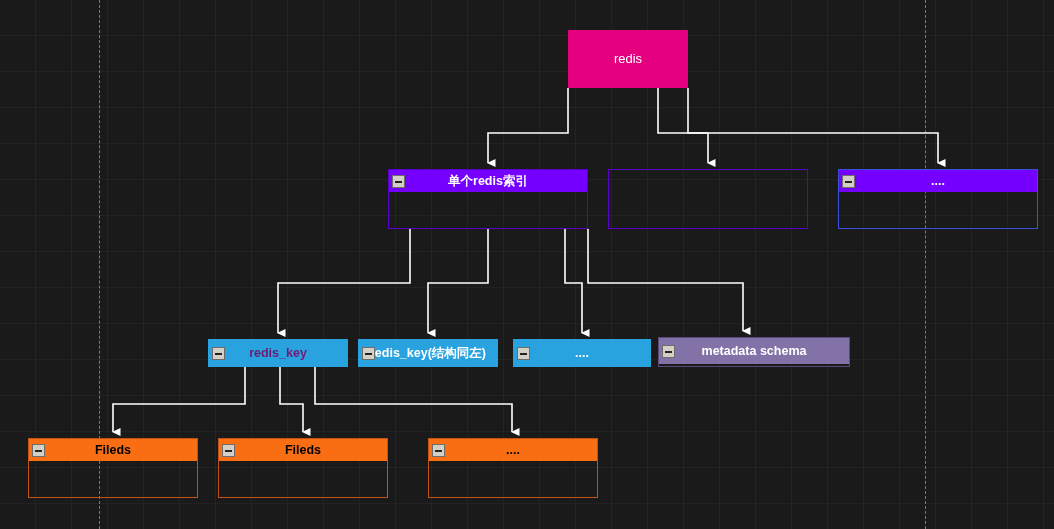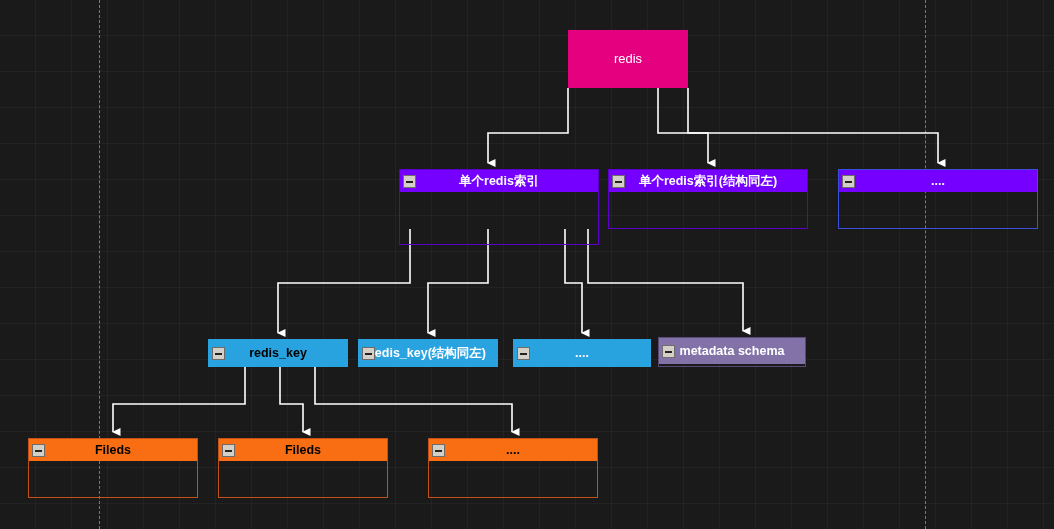--- a/index.html
+++ b/index.html
@@ -119,42 +119,41 @@
         <path d="M 245 367 L 245 404 L 113 404 L 113 432" fill="none" stroke="#ffffff" stroke-width="1.6" marker-end="url(#arrowhead)"></path>
         <path d="M 280 367 L 280 404 L 303 404 L 303 432" fill="none" stroke="#ffffff" stroke-width="1.6" marker-end="url(#arrowhead)"></path>
         <path d="M 315 367 L 315 404 L 512 404 L 512 432" fill="none" stroke="#ffffff" stroke-width="1.6" marker-end="url(#arrowhead)"></path>
       </g>
   </svg>
 
   <div id="node-layer">
       <div class="node node-root" style="left: 568px; top: 30px; width: 120px; height: 58px; border-color: rgb(228, 0, 127);">
         <div class="node-header" style="background: rgb(228, 0, 127); color: rgb(255, 255, 255); height: 58px; line-height: 58px;"><span>redis</span></div>
       </div>
-      <div class="node" style="left: 388px; top: 169px; width: 200px; height: 76px; border-color: rgb(90, 0, 200); margin-left: 11px;">
+      <div class="node" style="left: 388px; top: 169px; width: 200px; height: 60px; border-color: rgb(90, 0, 200);">
         <div class="node-header" style="background: rgb(117, 0, 255); color: rgb(255, 255, 255); height: 22px; line-height: 22px;"><span class="toggle" style="top: 5px;"></span><span>单个redis索引</span></div>
         <div class="node-body" style="height: 36px;"></div>
       </div>
       <div class="node" style="left: 608px; top: 169px; width: 200px; height: 60px; border-color: rgb(90, 0, 200);">
-        <div class="node-header" style="background: rgb(117, 0, 255); color: rgb(255, 255, 255); height: 22px; line-height: 22px;"><span class="toggle" style="top: 5px;"></span><span>单个redis索引(结构同左)</span></div>
         <div class="node-body" style="height: 36px;"></div>
       </div>
       <div class="node" style="left: 838px; top: 169px; width: 200px; height: 60px; border-color: rgb(59, 79, 216);">
         <div class="node-header" style="background: rgb(117, 0, 255); color: rgb(255, 255, 255); height: 22px; line-height: 22px;"><span class="toggle" style="top: 5px;"></span><span>....</span></div>
         <div class="node-body" style="height: 36px;"></div>
       </div>
       <div class="node" style="left: 208px; top: 339px; width: 140px; height: 28px; border-color: rgb(41, 163, 224);">
-        <div class="node-header" style="background: rgb(41, 163, 224); color: #000000; height: 27px; line-height: 27px;"><span class="toggle" style="top: 7px;"></span><span>redis_key</span></div>
+        <div class="node-header" style="background: rgb(41, 163, 224); color: #701a75; height: 27px; line-height: 27px;"><span class="toggle" style="top: 7px;"></span><span>redis_key</span></div>
       </div>
       <div class="node" style="left: 358px; top: 339px; width: 140px; height: 28px; border-color: rgb(41, 163, 224);">
         <div class="node-header" style="background: rgb(41, 163, 224); color: rgb(255, 255, 255); height: 27px; line-height: 27px;"><span class="toggle" style="top: 7px;"></span><span>redis_key(结构同左)</span></div>
       </div>
       <div class="node" style="left: 513px; top: 339px; width: 138px; height: 28px; border-color: rgb(41, 163, 224);">
         <div class="node-header" style="background: rgb(41, 163, 224); color: rgb(255, 255, 255); height: 27px; line-height: 27px;"><span class="toggle" style="top: 7px;"></span><span>....</span></div>
       </div>
-      <div class="node" style="left: 658px; top: 337px; width: 148px; height: 30px; border-color: rgb(90, 74, 122);">
+      <div class="node" style="left: 658px; top: 337px; width: 192px; height: 30px; border-color: rgb(90, 74, 122);">
         <div class="node-header" style="background: rgb(130, 114, 168); color: rgb(255, 255, 255); height: 26px; line-height: 26px;"><span class="toggle" style="top: 7px;"></span><span>metadata schema</span></div>
       </div>
       <div class="node" style="left: 28px; top: 438px; width: 170px; height: 60px; border-color: rgb(192, 82, 26);">
         <div class="node-header" style="background: rgb(249, 110, 18); color: rgb(0, 0, 0); height: 22px; line-height: 22px;"><span class="toggle" style="top: 5px;"></span><span>Fileds</span></div>
         <div class="node-body" style="height: 36px;"></div>
       </div>
       <div class="node" style="left: 218px; top: 438px; width: 170px; height: 60px; border-color: rgb(192, 82, 26);">
         <div class="node-header" style="background: rgb(249, 110, 18); color: rgb(0, 0, 0); height: 22px; line-height: 22px;"><span class="toggle" style="top: 5px;"></span><span>Fileds</span></div>
         <div class="node-body" style="height: 36px;"></div>
       </div>

